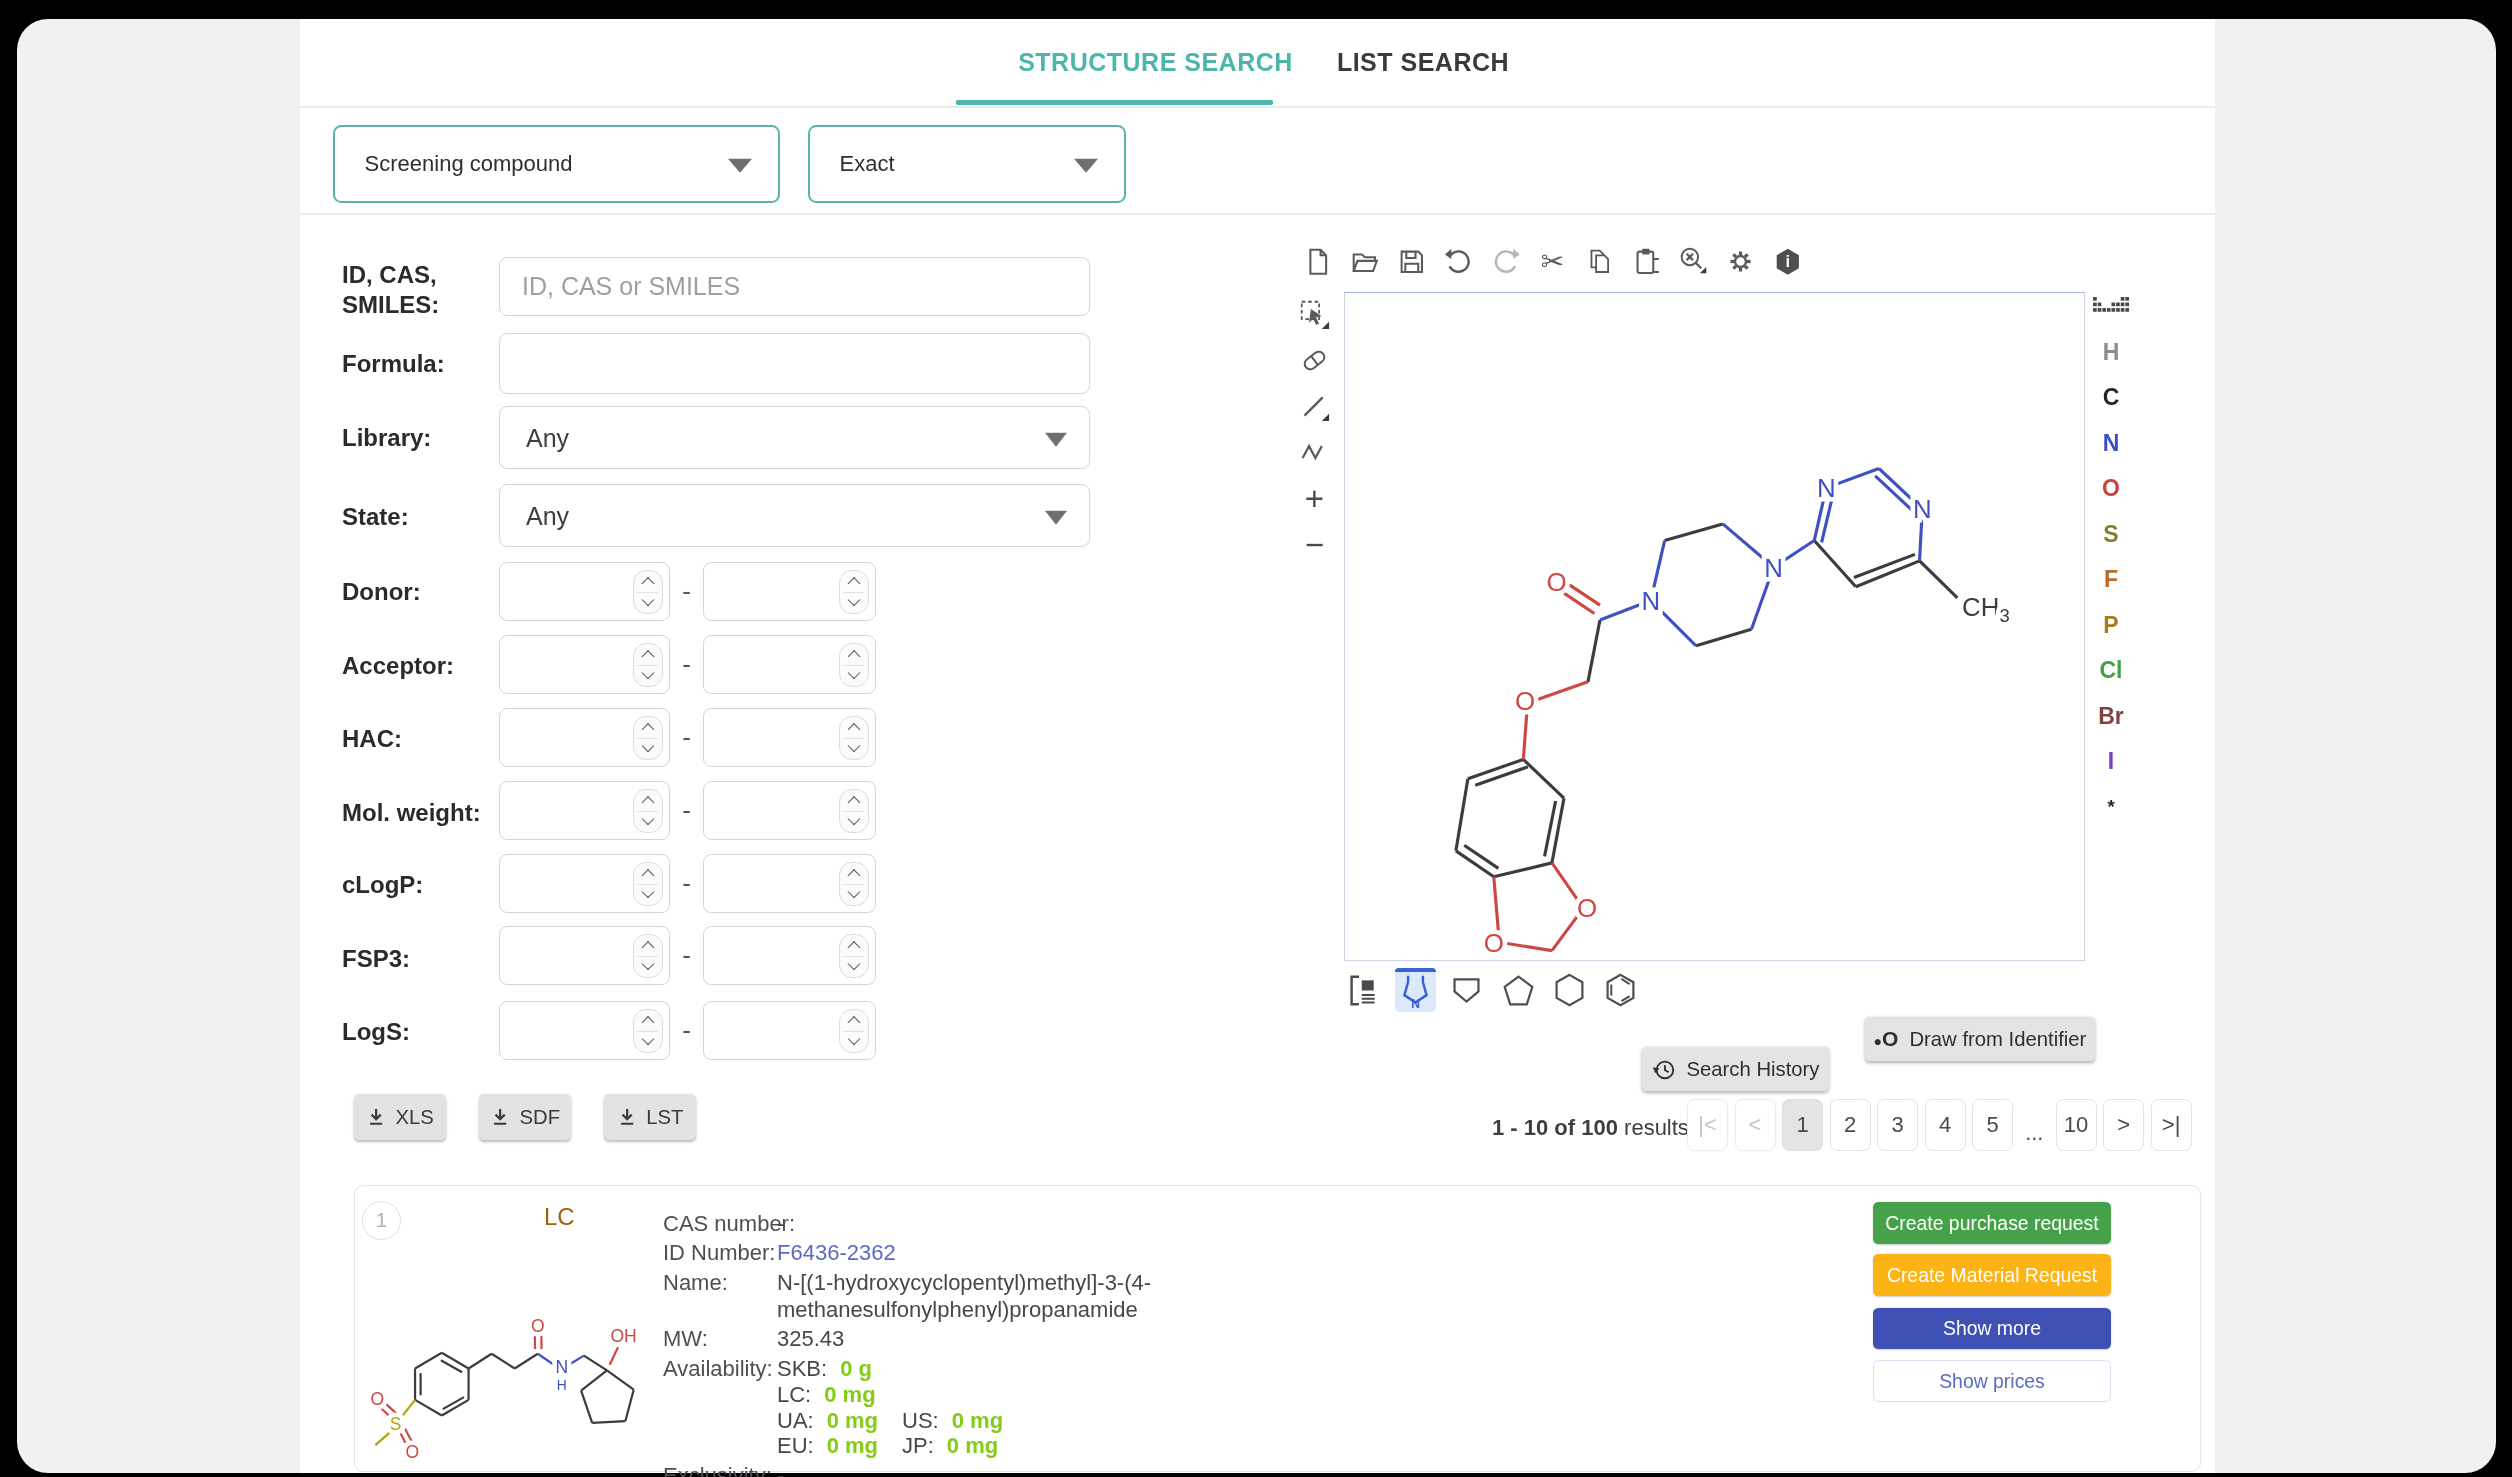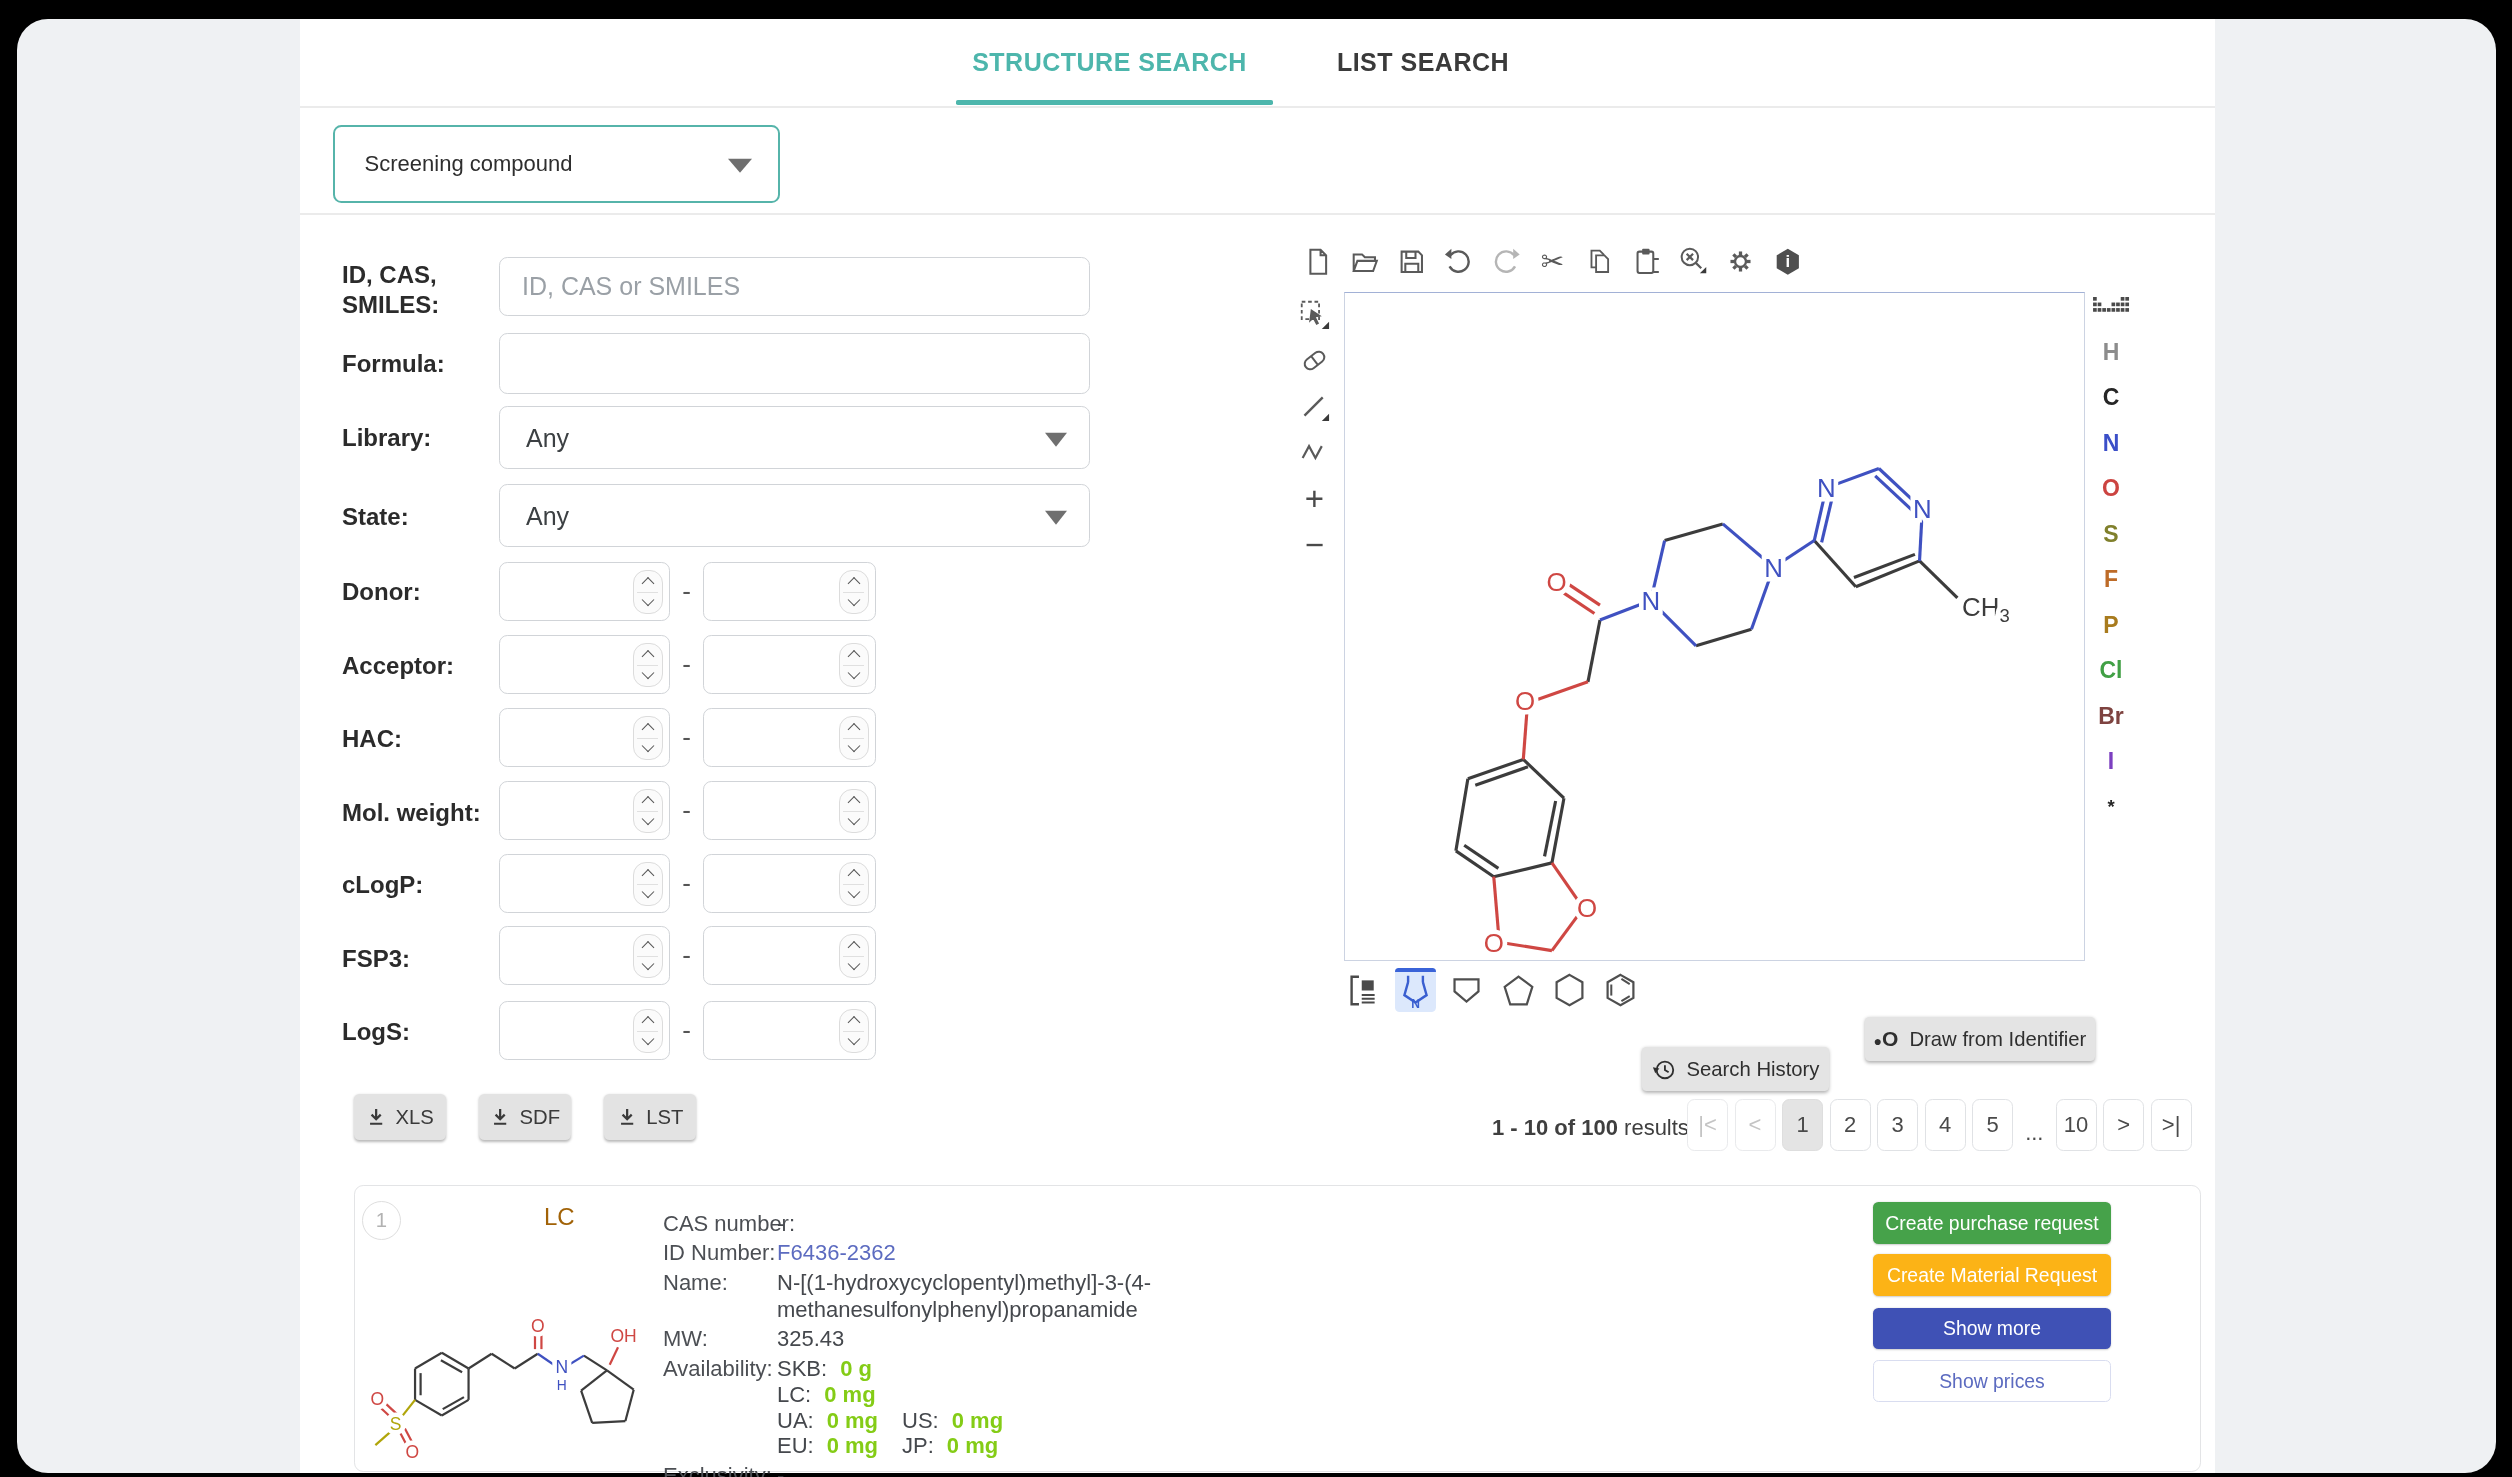--- a/index.html
+++ b/index.html
@@ -70,27 +70,31 @@
   svg text{font-family:"Liberation Sans",sans-serif;}
   .atomlabel{paint-order:stroke;stroke:#fff;stroke-width:10px;font-weight:400;}
 </style>
 </head>
 <body>
 
 <div id="app">
   <div id="panel" class="abs"></div>
   <div id="sheet" class="abs"></div>
 
-  <div class="abs tab active" style="left:951px;top:48px;width:317px;">STRUCTURE SEARCH</div>
+  <div class="abs tab active" style="left:997px;top:48px;width:317px;">STRUCTURE SEARCH</div>
   <div class="abs tab inactive" style="left:1312px;top:48px;width:222px;">LIST SEARCH</div>
   <div id="tab-underline" class="abs" style="left:956px;top:100px;width:317px;"></div>
   <div class="abs divider" style="left:300px;top:106px;width:1915px;"></div>
 
   <div class="abs teal-dd" style="left:333px;top:125px;width:443px;height:74px;">
     <span class="dd-value">Screening compound</span>
+    <span class="tri-down"></span>
+  </div>
+  <div class="abs teal-dd" style="left:808px;top:125px;width:314px;height:74px;">
+    <span class="dd-value">Exact</span>
     <span class="tri-down"></span>
   </div>
   <div class="abs divider" style="left:300px;top:213px;width:1915px;"></div>
 
   <div class="abs flabel" style="left:342px;top:260px;">ID, CAS,
 SMILES:</div>
   <input class="tinput" style="left: 499px; top: 257px; width: 591px; height: 59px;" placeholder="ID, CAS or SMILES">
 
   <div class="abs flabel" style="left:342px;top:349px;">Formula:</div>
   <input class="tinput" style="left: 499px; top: 333px; width: 591px; height: 61px;">

